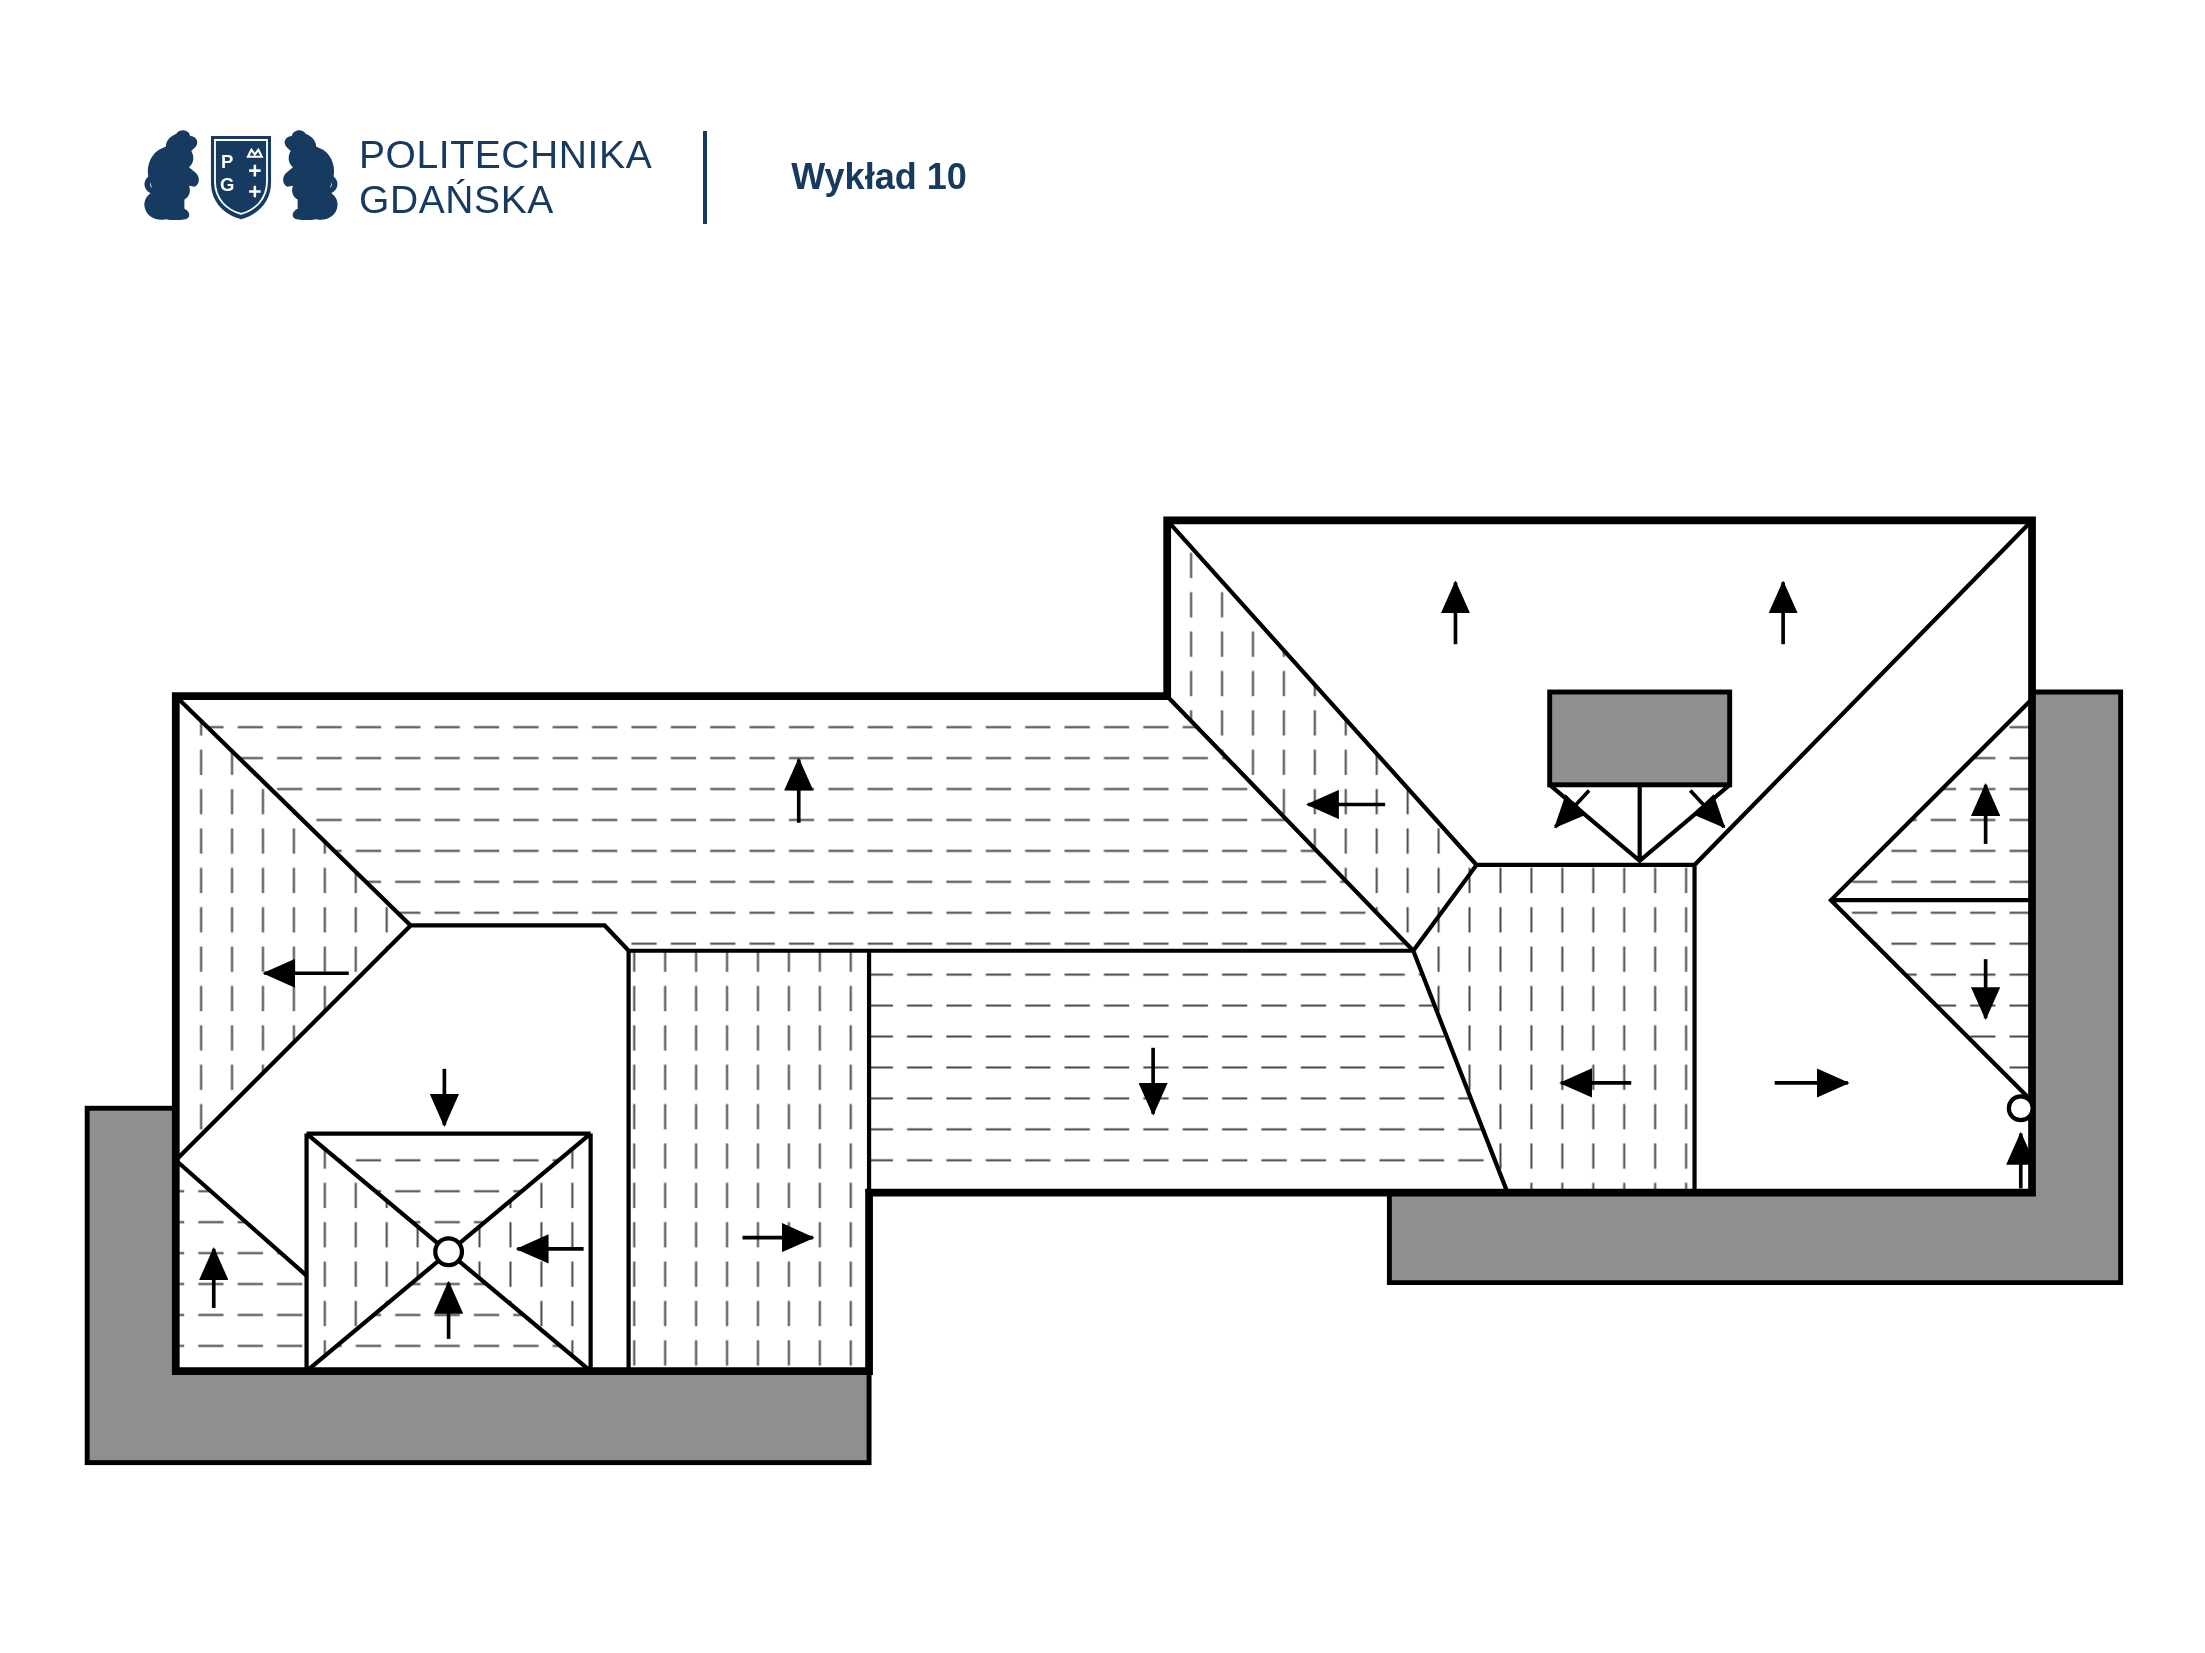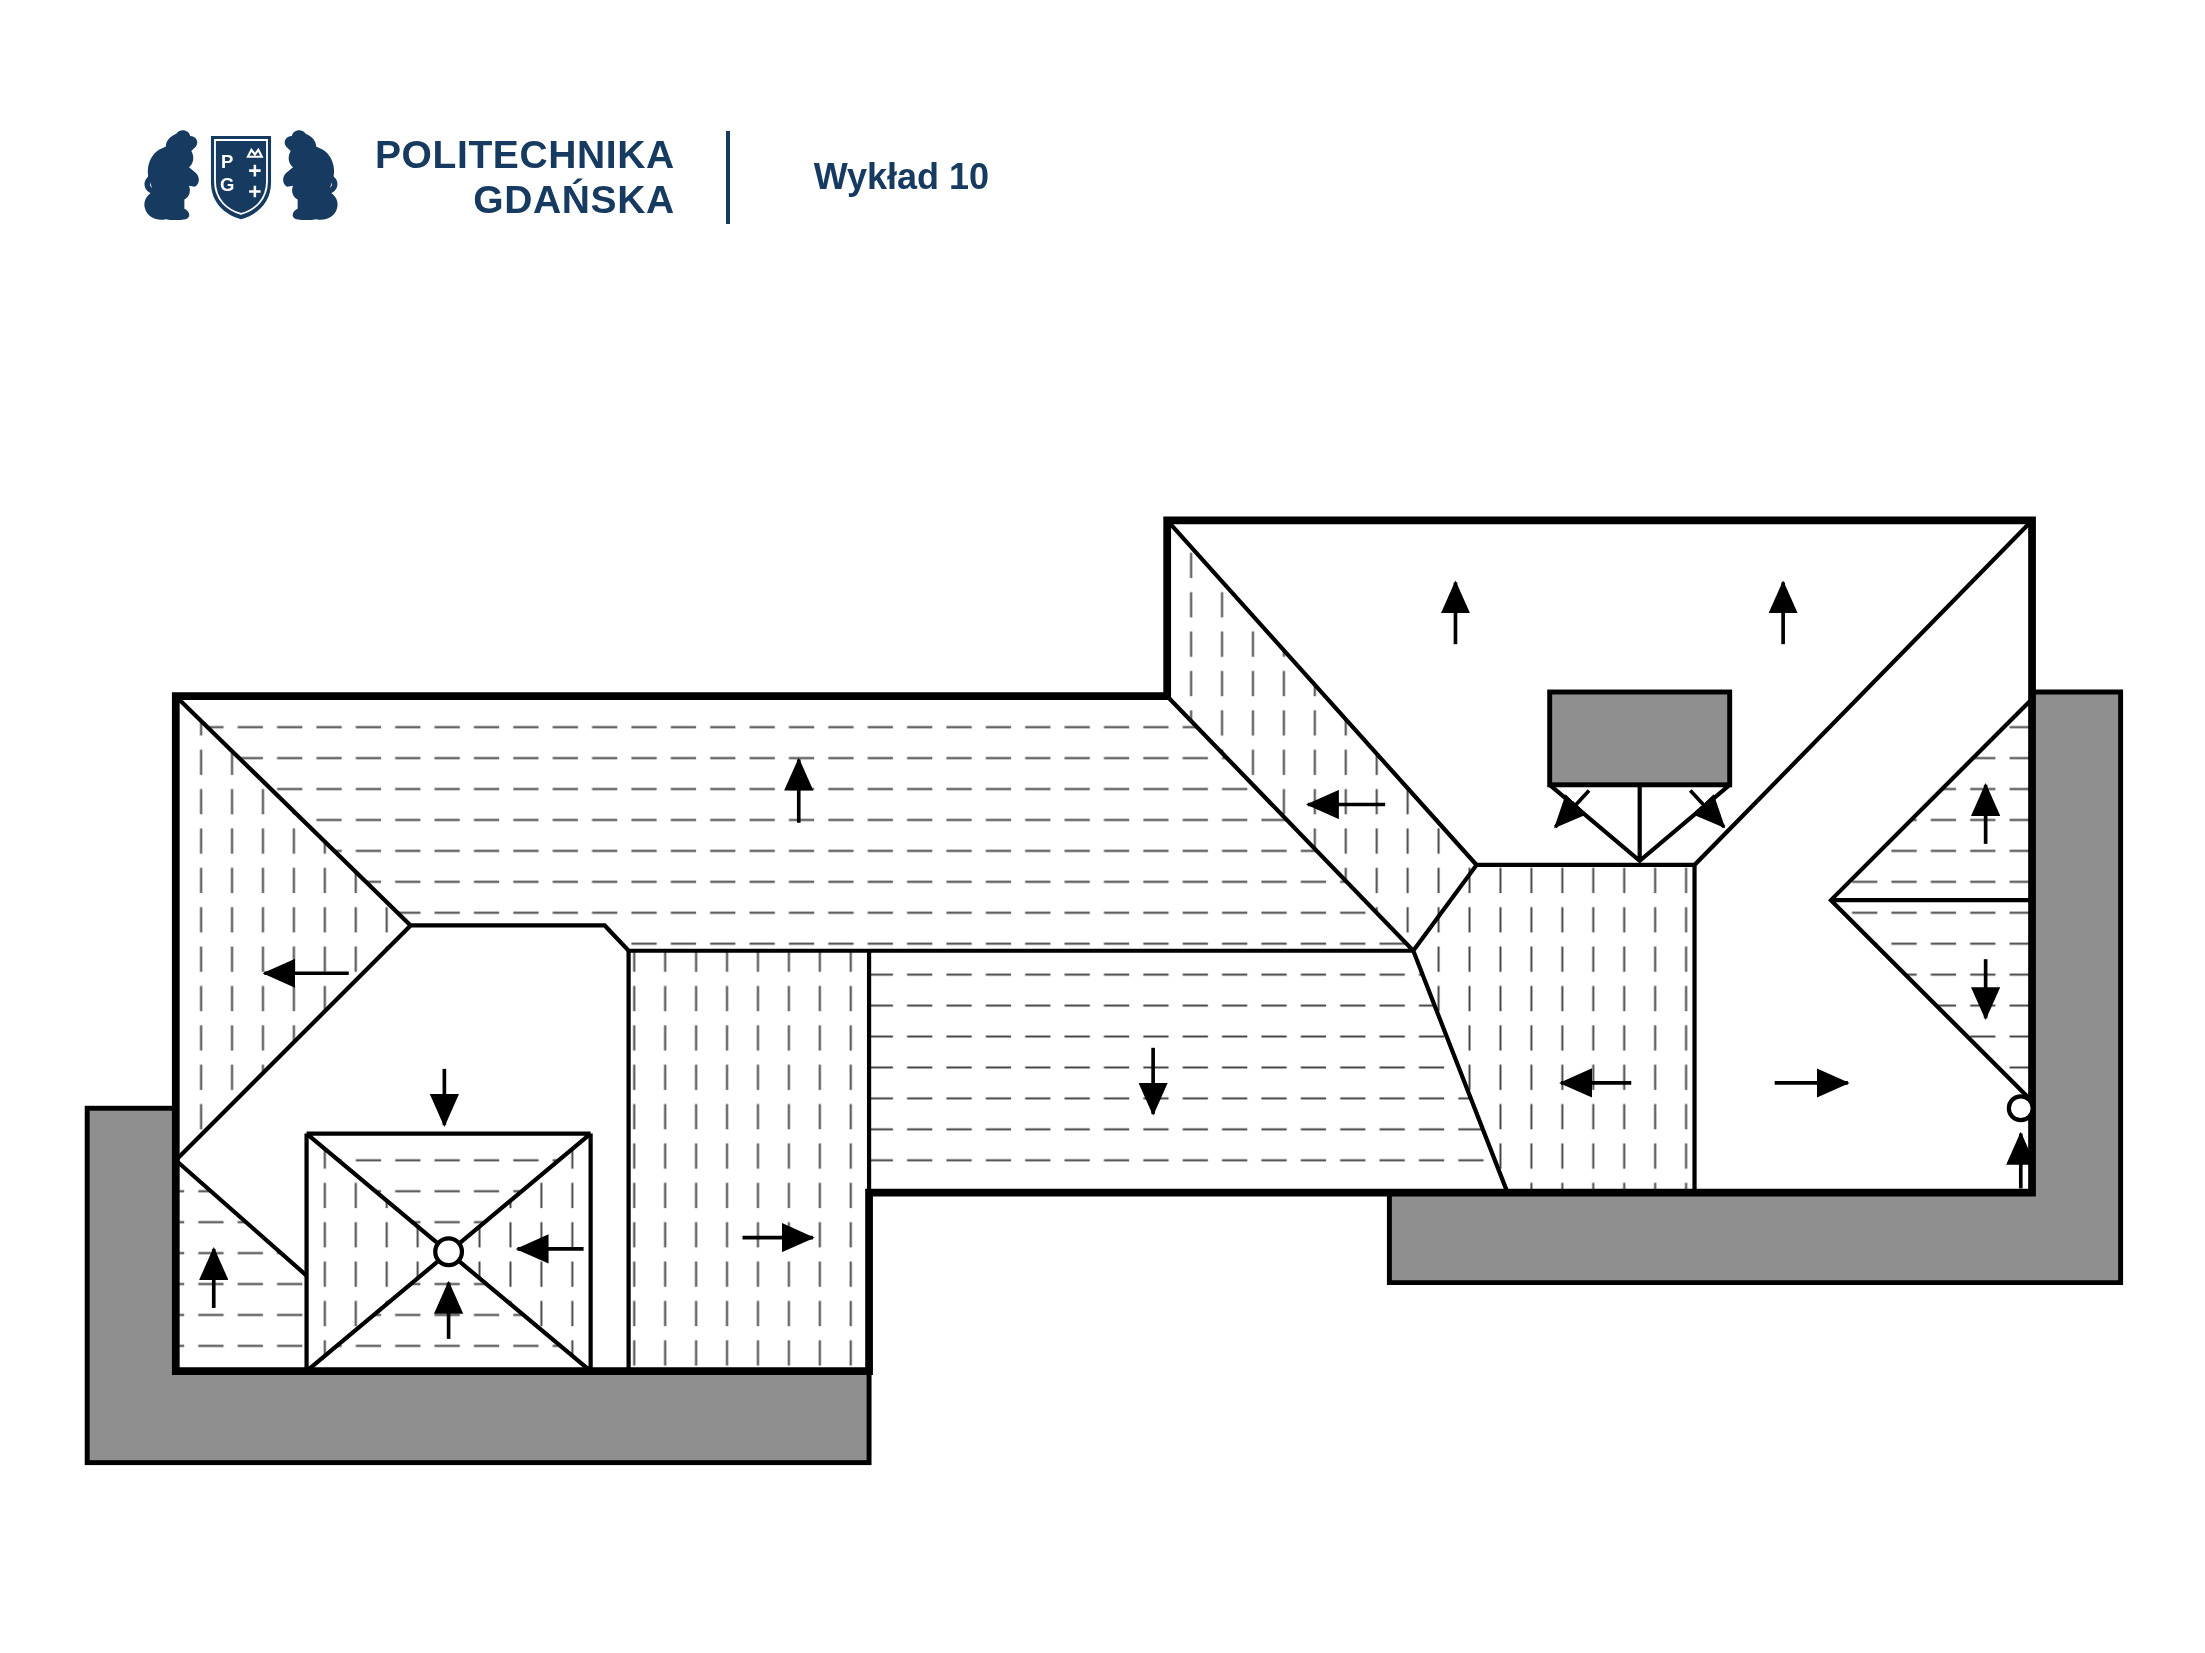--- a/index.html
+++ b/index.html
@@ -1,21 +1,21 @@
 <!DOCTYPE html>
 <html style="--brand-navy: #173a60; --terrain-gray: #8f8f8f; --line-black: #000000; --hatch-gray: #444444; --background: #ffffff;font-size:9.2px"><head>
 <meta charset="utf-8">
 <style>
   html,body{margin:0;padding:0;background:#fff;}
   .page{position:relative;width:2205px;height:1654px;background:#fff;overflow:hidden;
         font-family:"Liberation Sans",sans-serif;}
   
   .header{position:absolute;left:137px;top:122px;display:flex;align-items:center;}
   .crest{width:208px;height:110px;flex:0 0 auto;}
-  .uni-name{margin-left:30px;text-align:right;font-weight:bold;
+  .uni-name{margin-left:14px;text-align:left;font-weight:normal;
             font-size:39px;line-height:1.16;letter-spacing:0.6px;color:var(--brand-navy,#173a60);}
   .divider{width:4px;height:93px;background:var(--brand-navy,#173a60);margin-left:51px;margin-right:84px;}
   .lecture{font-weight:bold;font-size:36px;line-height:1.47;color:var(--brand-navy,#173a60);text-align:left;}
   
   .plan{position:absolute;left:0;top:0;width:2205px;height:1654px;}
   .gray{fill:var(--terrain-gray,#8f8f8f);stroke:#000;stroke-width:3.5;stroke-linejoin:miter;}
   .rooffill{fill:#fff;stroke:none;}
   .roofstroke{fill:none;stroke:#000;stroke-width:5.5;stroke-linejoin:miter;}
   .line{fill:none;stroke:#000;stroke-width:3;stroke-linejoin:miter;}
   .arrow{stroke:#000;stroke-width:2.6;fill:none;marker-end:url(#arrowhead);}

